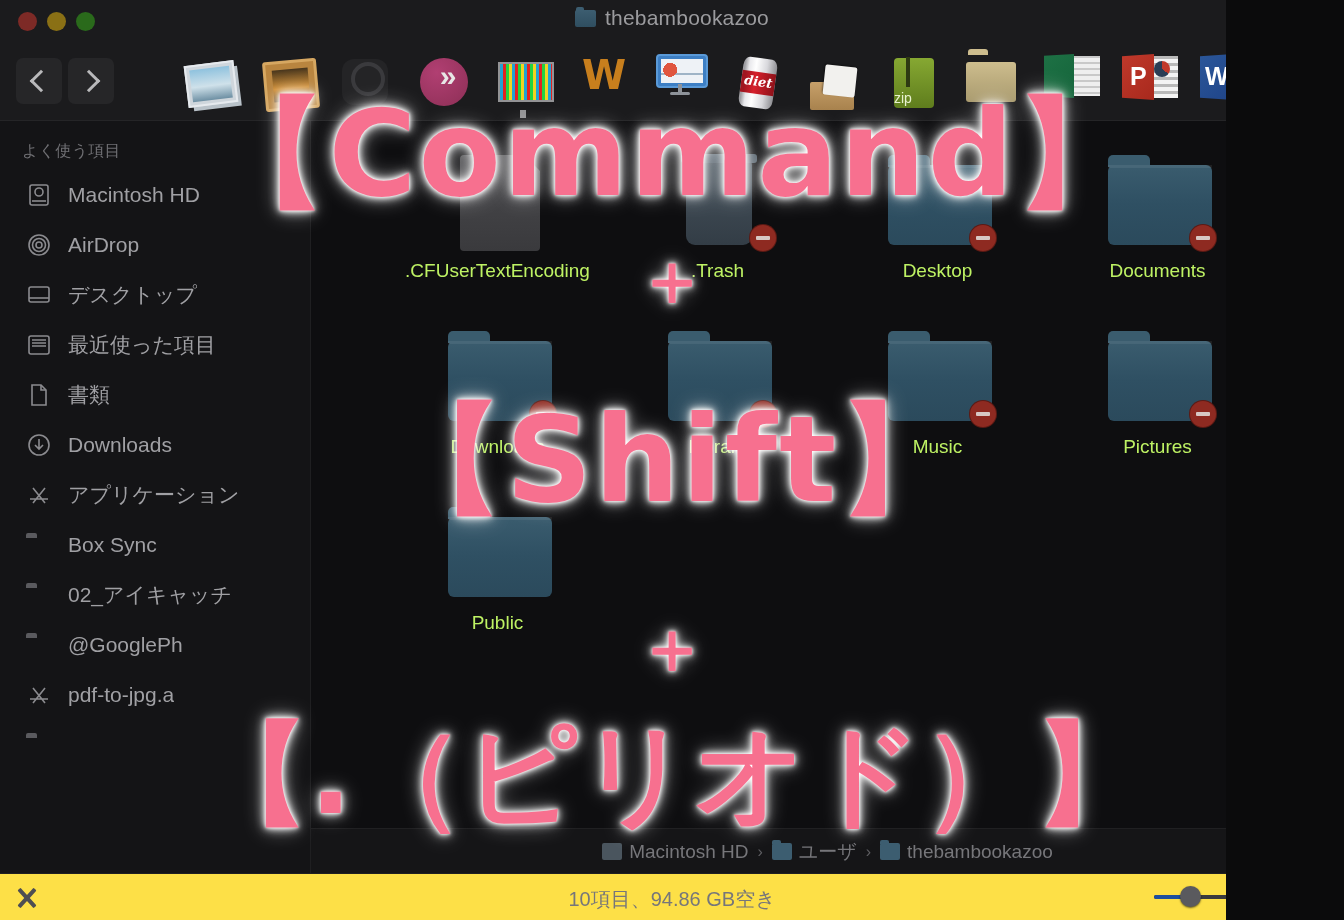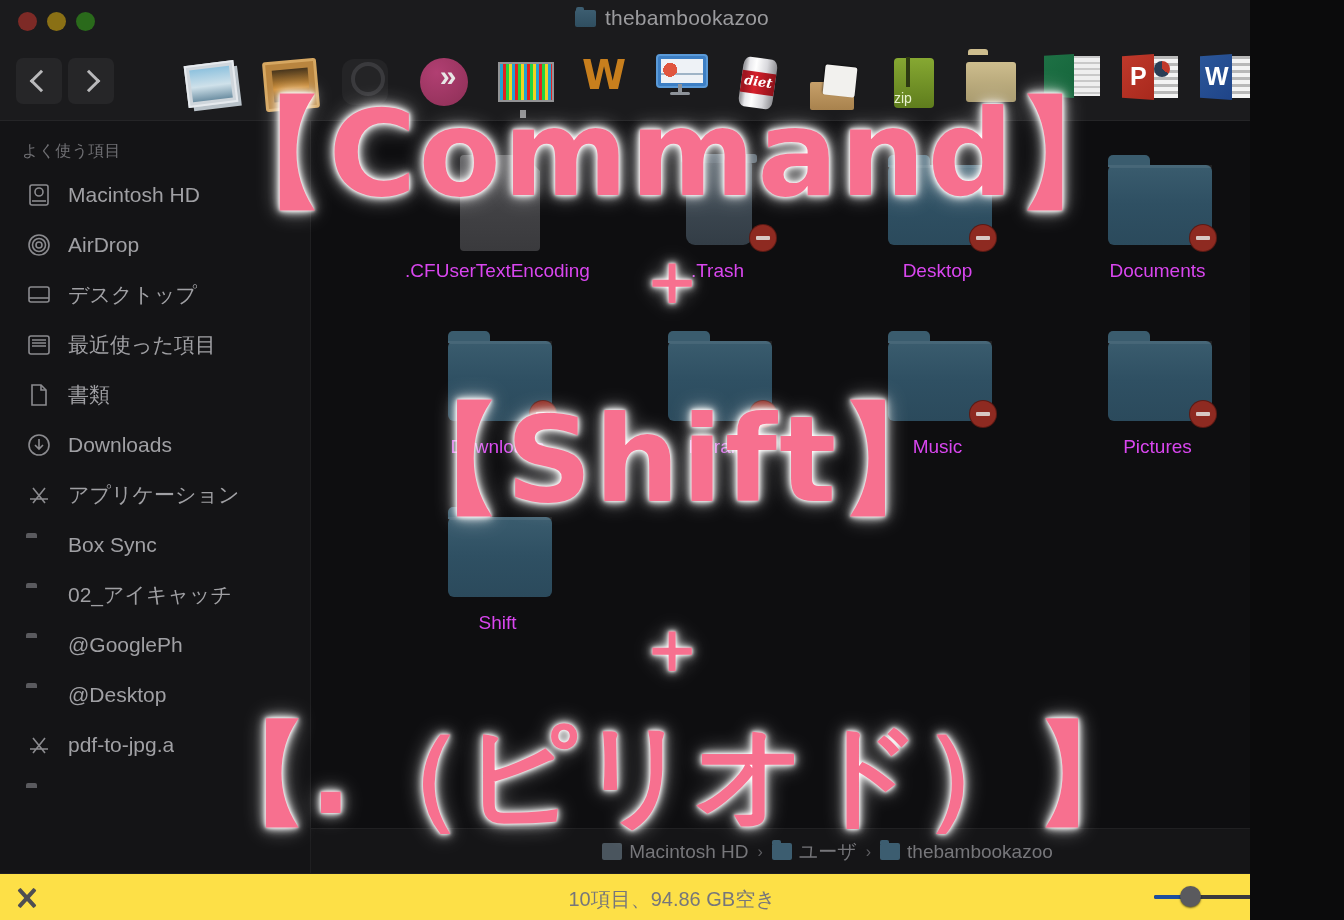--- a/index.html
+++ b/index.html
@@ -11,21 +11,20 @@
     width: 1344px; height: 920px;
     overflow: hidden;
     font-family: "Liberation Sans", "DejaVu Sans", sans-serif;
     -webkit-font-smoothing: antialiased;
   }
   #window {
     position: relative;
     width: 1226px; height: 920px;
     background: #111113;
     overflow: hidden;
-    padding-left: 24px;
   }
 
   
   .titlebar {
     position: absolute; left: 0; top: 0;
     width: 1344px; height: 44px;
     background: #1b1b1d;
     display: flex; align-items: center;
   }
   .traffic {
@@ -341,21 +340,21 @@
     position: absolute; left: 28px; top: 14px;
     width: 66px; height: 84px; border-radius: 4px 4px 9px 9px;
     background: linear-gradient(180deg,#46525c 0%, #333d46 100%);
   }
   .trash-icon:before {
     content: ""; position: absolute; left: -5px; top: -7px;
     width: 76px; height: 9px; border-radius: 3px; background: #525f6a;
   }
   .cell-label {
     margin-top: 7px; max-width: 190px; text-align: center;
-    color: #d946ef; font-size: 19px; line-height: 25px;
+    color: #bef264; font-size: 19px; line-height: 25px;
     word-break: break-all;
   }
 
   
   .pathbar {
     position: absolute; left: 311px; top: 828px;
     width: 1033px; height: 45px;
     background: #151517;
     border-top: 1px solid #202022;
     display: flex; align-items: center; justify-content: center; gap: 9px;
@@ -602,24 +601,20 @@
     <div class="side-item">
       <span class="si"><span class="si-folder"></span></span>
       <span class="side-label">02_アイキャッチ</span>
     </div>
 
     <div class="side-item">
       <span class="si"><span class="si-folder"></span></span>
       <span class="side-label">@GooglePh</span>
     </div>
 
-    <div class="side-item">
-      <span class="si"><span class="si-folder"></span></span>
-      <span class="side-label">@Desktop</span>
-    </div>
 
     <div class="side-item">
       <span class="si">
         <svg viewBox="0 0 26 26">
             <path d="M7 21L19 6M7 6l12 15M4 17h18"></path>
           </svg>
       </span>
       <span class="side-label">pdf-to-jpg.a</span>
     </div>
 
@@ -692,21 +687,21 @@
           <div class="folder"></div>
             <div class="badge-noentry"></div>
         </div>
         <div class="cell-label">Pictures</div>
       </div>
 
       <div class="cell">
         <div class="icon-wrap">
           <div class="folder"></div>
         </div>
-        <div class="cell-label">Shift</div>
+        <div class="cell-label">Public</div>
       </div>
 
     </div>
   </div>
 
   <div class="pathbar">
     <div class="crumb">
       <span class="crumb-ic"></span>
       <span class="crumb-label">Macintosh HD</span>
     </div>

